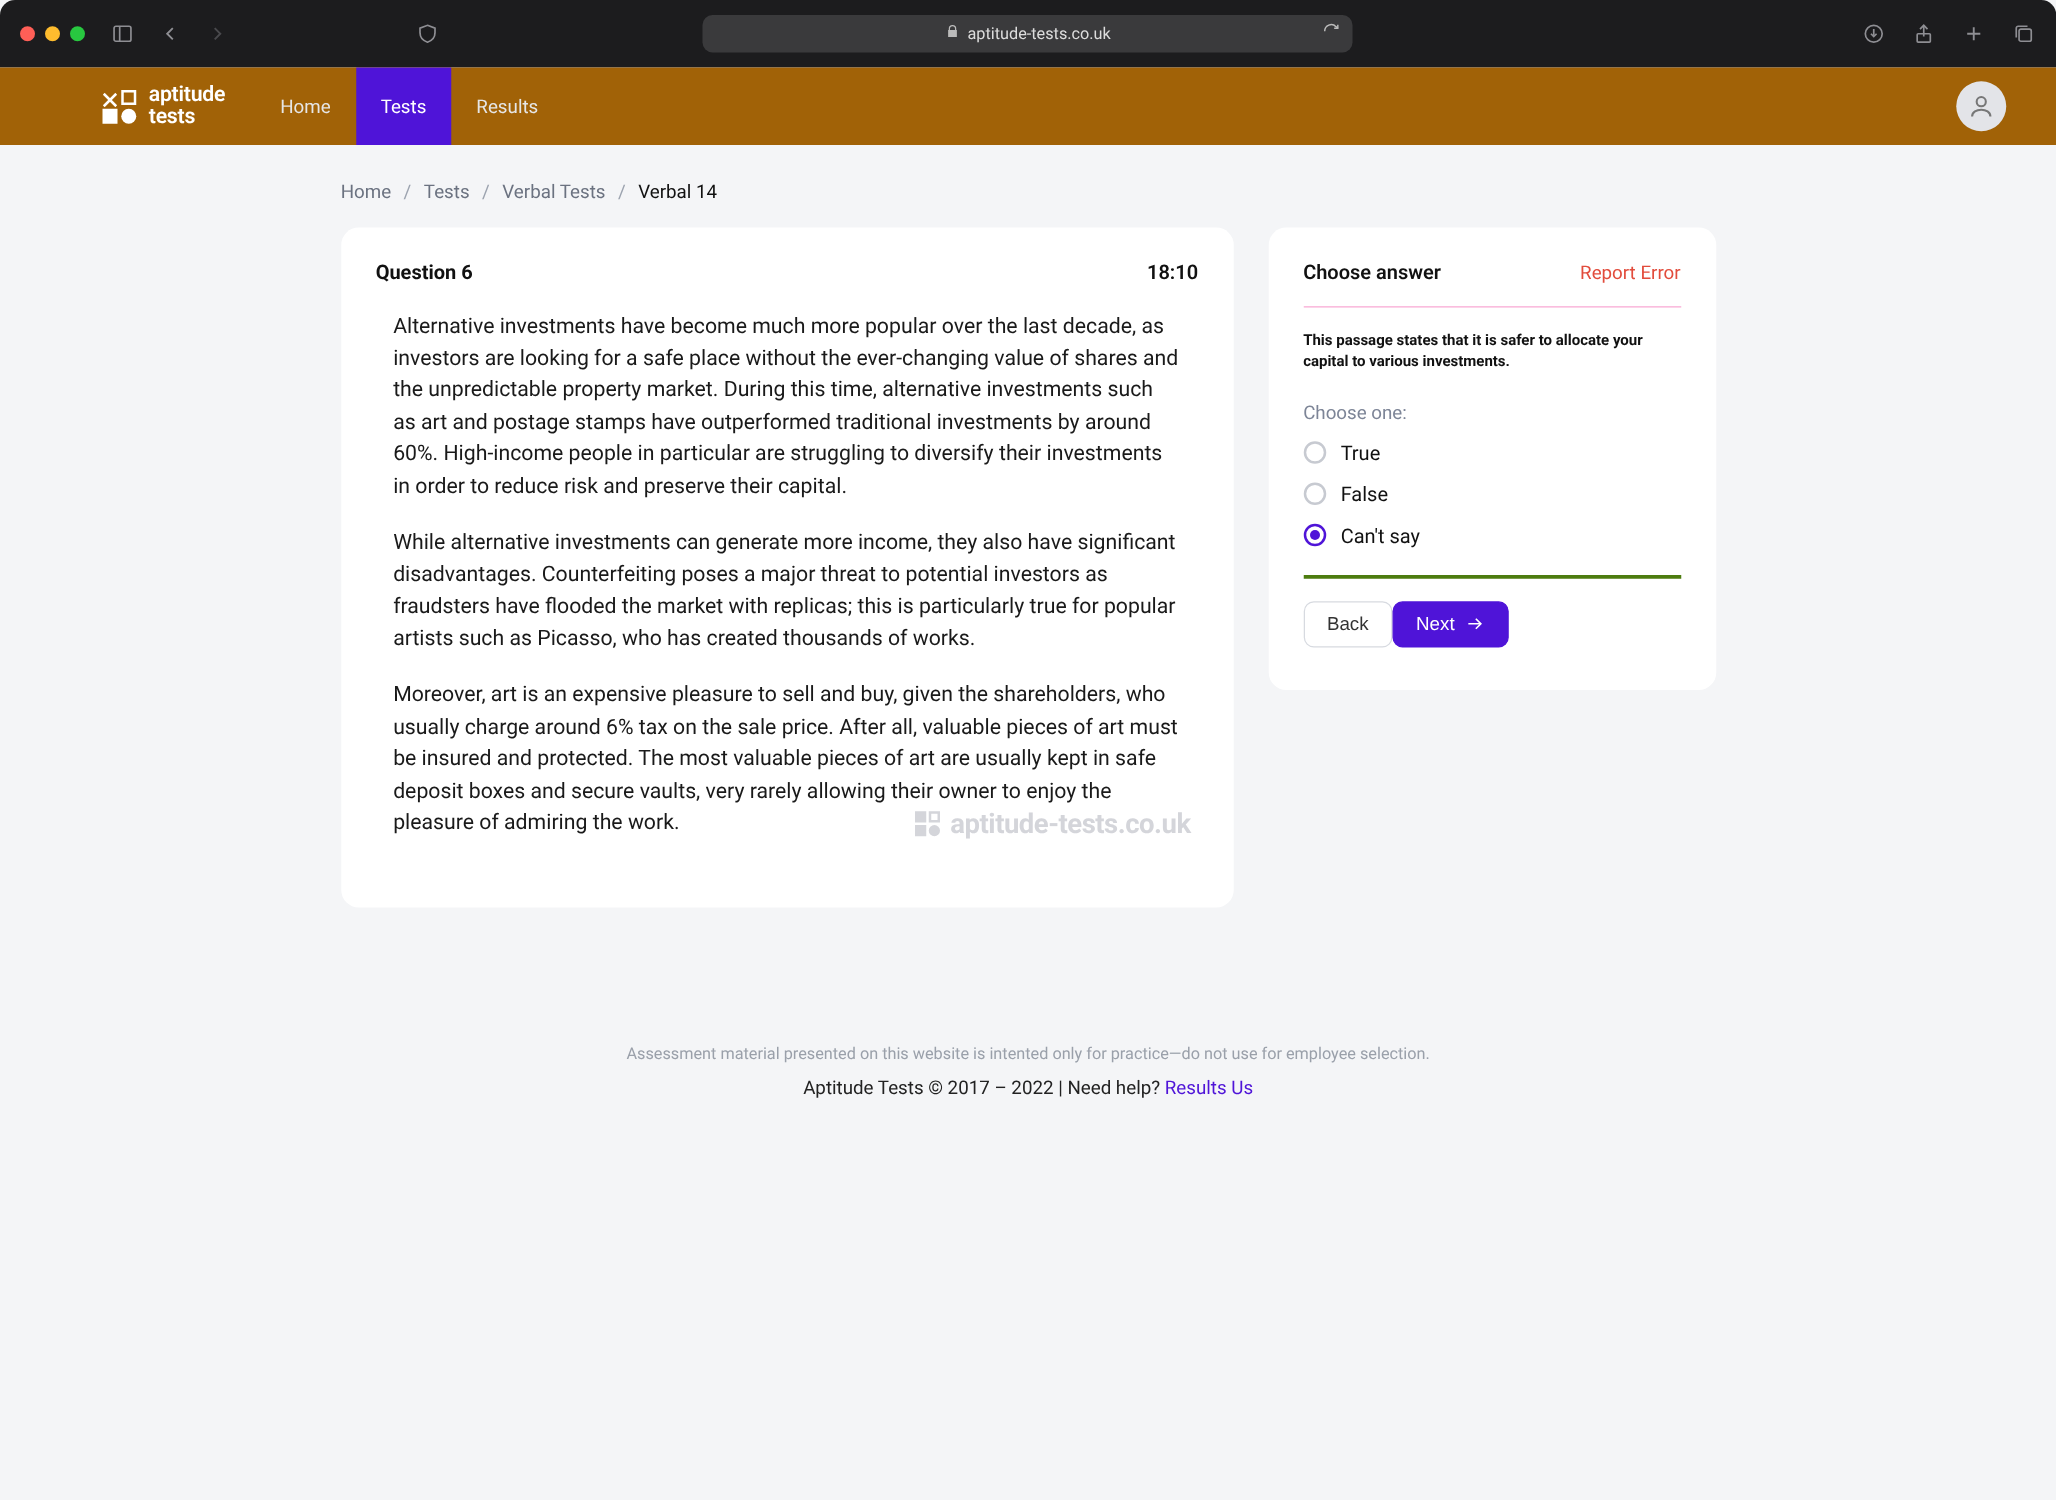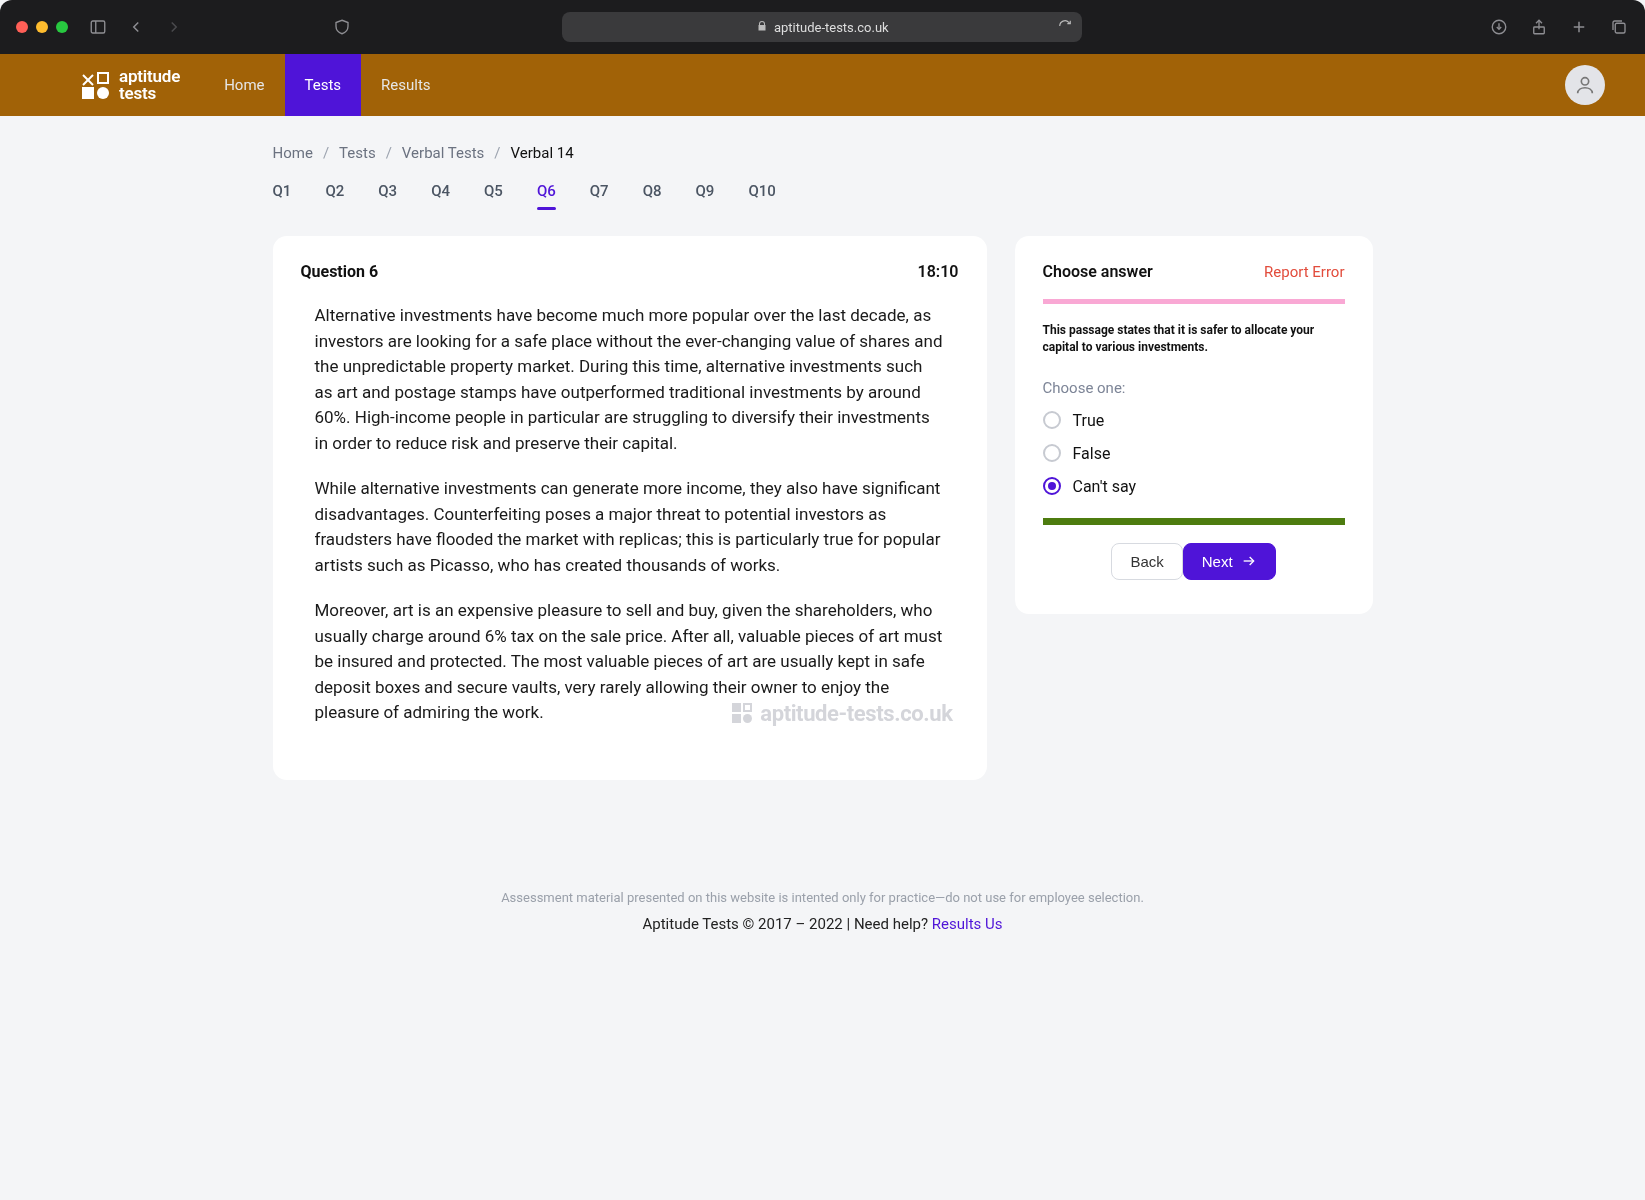--- a/index.html
+++ b/index.html
@@ -154,42 +154,42 @@
     user-select: none;
   }
   .watermark .wm-glyph {
     display: grid; grid-template-columns: 9px 9px; grid-template-rows: 9px 9px; gap: 2px;
   }
   .watermark .wm-glyph span { display:block; background:#d4d5da; }
 
   .answer-head {
     display: flex; justify-content: space-between; align-items: flex-end;
     padding-bottom: 18px; margin-bottom: 18px;
-    border-bottom: 5px solid #f9a8d4;
+    border-bottom: 1px solid #f9a8d4;
   }
   .answer-head .title { font-weight: 600; font-size: 16px; }
   .answer-head .report { color: #e24c3c; font-size: 15px; text-decoration: none; }
 
   .prompt { font-weight: 700; font-size: 12px; line-height: 1.45; margin-bottom: 22px; }
   .choose-one { color: #7d8597; font-size: 15px; margin-bottom: 14px; }
 
   .options { display: flex; flex-direction: column; gap: 14px; margin-bottom: 22px; }
   .option { display: flex; align-items: center; gap: 12px; cursor: pointer; font-size: 16px; }
   .radio {
     width: 18px; height: 18px; border-radius: 50%;
     border: 2px solid #c7cad1; position: relative; flex-shrink: 0;
   }
   .option.selected .radio { border-color: #4f14d8; }
   .option.selected .radio::after {
     content: ""; position: absolute; inset: 3px; background: #4f14d8; border-radius: 50%;
   }
 
   .actions {
-    display: flex; justify-content: center; align-items: center;
-    padding-top: 18px; border-top: 7px solid #4d7c0f;
+    display: flex; justify-content: flex-start; align-items: center;
+    padding-top: 18px; border-top: 3px solid #4d7c0f;
   }
   .btn {
     border-radius: 8px; font-size: 15px; font-weight: 500;
     padding: 9px 18px; cursor: pointer; display: inline-flex; align-items: center; gap: 8px;
   }
   .btn-secondary { background: #fff; border: 1px solid #d7dae0; color: #333; }
   .btn-primary { background: #4f14d8; border: 1px solid #4f14d8; color: #fff; }
   .btn-primary svg { width: 16px; height: 16px; }
 
   .footer {
@@ -312,32 +312,20 @@
   <div class="breadcrumb">
     <a href="#">Home</a>
     <span class="sep">/</span>
     <a href="#">Tests</a>
     <span class="sep">/</span>
     <a href="#">Verbal Tests</a>
     <span class="sep">/</span>
     <span class="current">Verbal 14</span>
   </div>
 
-  <div class="qnav">
-    <a href="#">Q1</a>
-    <a href="#">Q2</a>
-    <a href="#">Q3</a>
-    <a href="#">Q4</a>
-    <a href="#">Q5</a>
-    <a href="#" class="active">Q6</a>
-    <a href="#">Q7</a>
-    <a href="#">Q8</a>
-    <a href="#">Q9</a>
-    <a href="#">Q10</a>
-  </div>
 
   <div class="layout">
     <div class="card passage-card">
       <div class="passage-head">
         <span class="qnum">Question 6</span>
         <span class="timer">18:10</span>
       </div>
       <div class="passage-body">
         <p>Alternative investments have become much more popular over the last decade, as investors are looking for a safe place without the ever-changing value of shares and the unpredictable property market. During this time, alternative investments such as art and postage stamps have outperformed traditional investments by around 60%. High-income people in particular are struggling to diversify their investments in order to reduce risk and preserve their capital.</p>
         <p>While alternative investments can generate more income, they also have significant disadvantages. Counterfeiting poses a major threat to potential investors as fraudsters have flooded the market with replicas; this is particularly true for popular artists such as Picasso, who has created thousands of works.</p>

